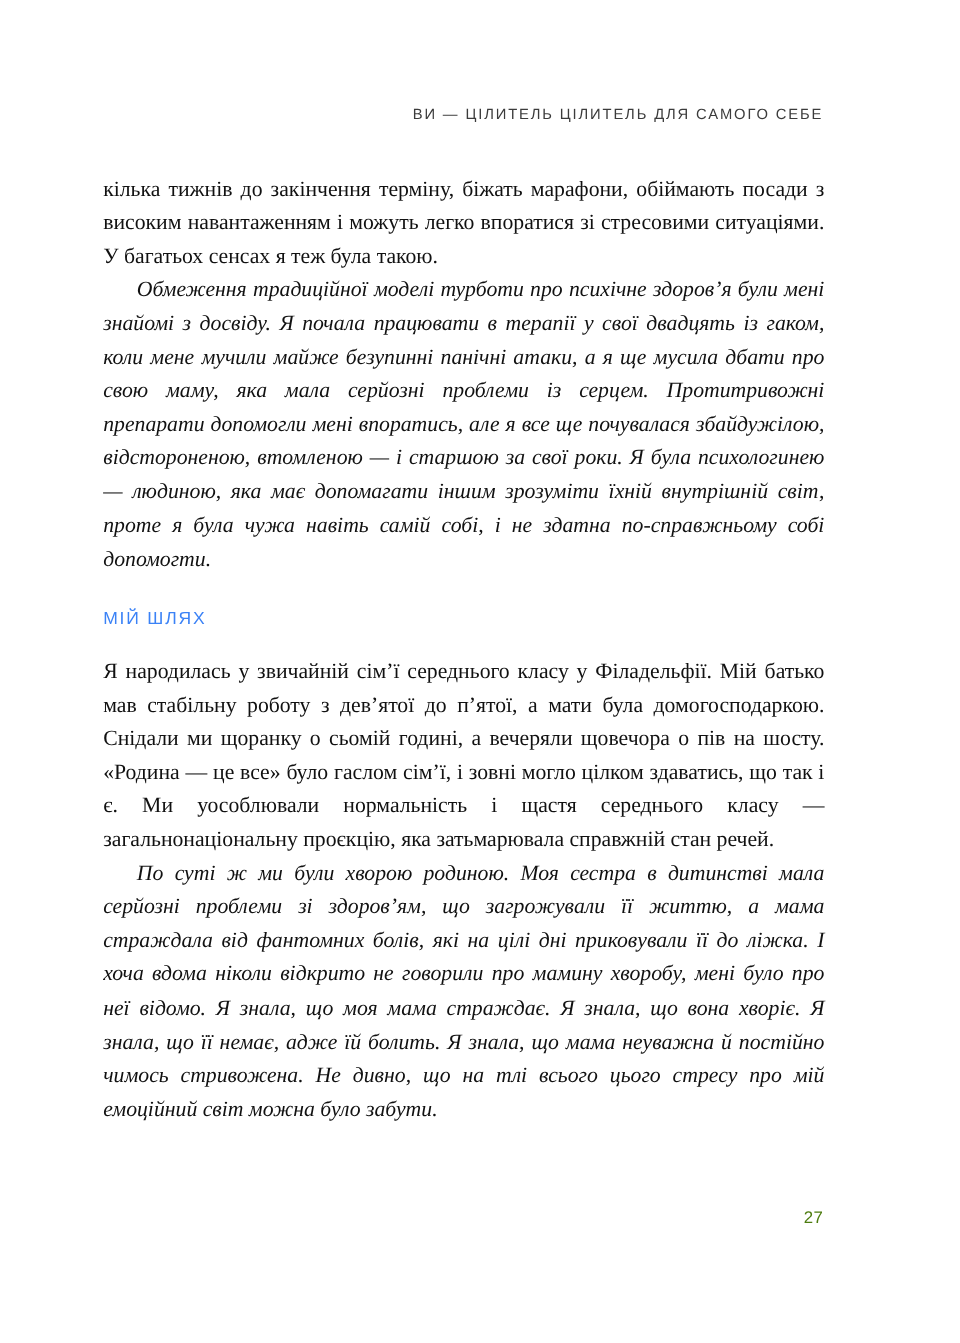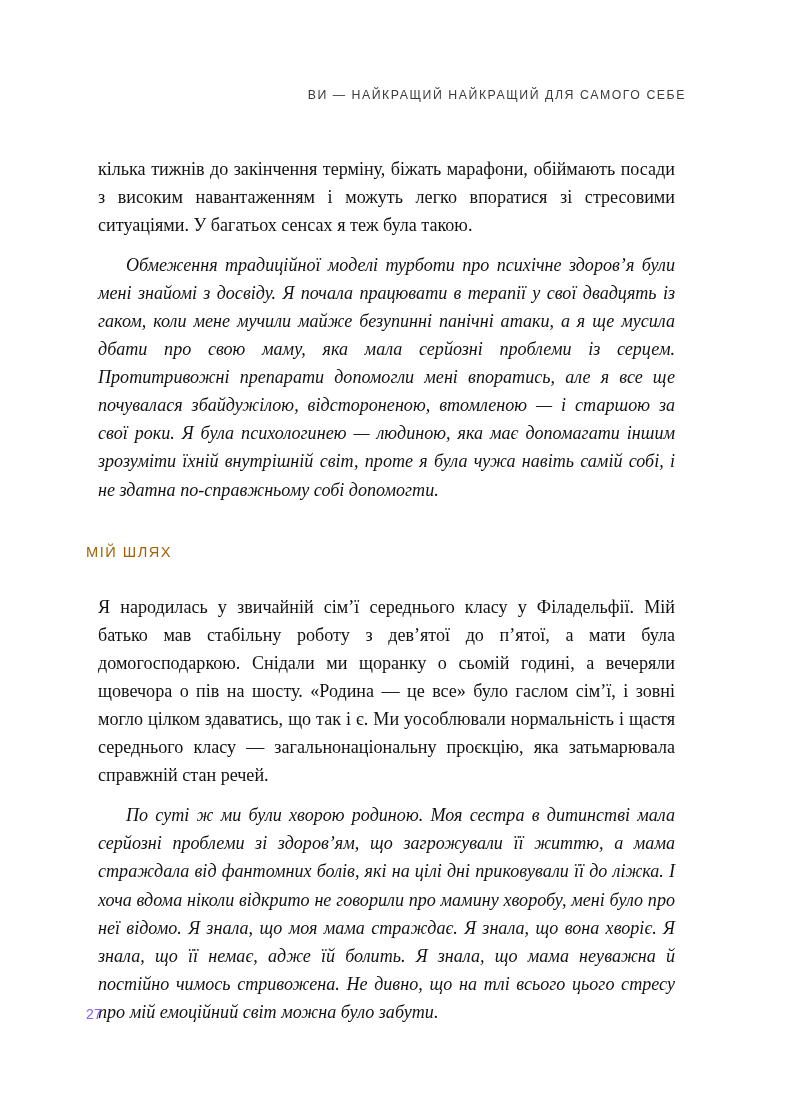--- a/index.html
+++ b/index.html
@@ -45,62 +45,62 @@
     font-size: 18.1px;
     line-height: 28.05px;
     color: #111111;
     text-align: justify;
     text-justify: inter-word;
     -webkit-hyphens: none;
     hyphens: none;
   }
 
   .body-block p {
-    margin: 12px;
+    margin: 0;
   }
 
   .para-indent {
     text-indent: 28px;
     font-style: italic;
   }
 
   
   .section-heading {
     font-family: "Liberation Sans", "DejaVu Sans", sans-serif;
     font-size: 14.6px;
     font-weight: 300;
     letter-spacing: 1.5px;
-    color: #a16207;
+    color: #3b82f6;
     text-align: left;
     margin: 0;
     padding: 28px 0 20px 0;
     line-height: 1.2;
   }
 
   
   .folio {
     position: absolute;
     left: 86px;
     top: 1006px;
     width: 600px;
-    text-align: left;
+    text-align: right;
     font-family: "Liberation Sans", "DejaVu Sans", sans-serif;
     font-size: 14px;
     font-weight: 400;
-    color: #8b5cf6;
+    color: #4d7c0f;
     letter-spacing: 0.3px;
     line-height: 1.2;
   }
 </style>
 </head>
 <body>
 
 <div class="page">
 
-  <div class="running-head">ВИ — НАЙКРАЩИЙ НАЙКРАЩИЙ ДЛЯ САМОГО СЕБЕ</div>
+  <div class="running-head">ВИ — ЦІЛИТЕЛЬ ЦІЛИТЕЛЬ ДЛЯ САМОГО СЕБЕ</div>
 
   <div class="body-block">
 
     <p class="para-continued">кілька тижнів до закінчення терміну, біжать марафони, обіймають посади з високим навантаженням і можуть легко впоратися зі стресовими ситуаціями. У багатьох сенсах я теж була такою.</p>
 
     <p class="para-indent">Обмеження традиційної моделі турботи про психічне здоров’я були мені знайомі з досвіду. Я почала працювати в терапії у свої двадцять із гаком, коли мене мучили майже безупинні панічні атаки, а я ще мусила дбати про свою маму, яка мала серйозні проблеми із серцем. Протитривожні препарати допомогли мені впоратись, але я все ще почувалася збайдужілою, відстороненою, втомленою — і старшою за свої роки. Я була психологинею — людиною, яка має допомагати іншим зрозуміти їхній внутрішній світ, проте я була чужа навіть самій собі, і не здатна по-справжньому собі допомогти.</p>
 
     <h2 class="section-heading">МІЙ ШЛЯХ</h2>
 
     <p class="para-first-after-heading">Я народилась у звичайній сім’ї середнього класу у Філадельфії. Мій батько мав стабільну роботу з дев’ятої до п’ятої, а мати була домогосподаркою. Снідали ми щоранку о сьомій годині, а вечеряли щовечора о пів на шосту. «Родина — це все» було гаслом сім’ї, і зовні могло цілком здаватись, що так і є. Ми уособлювали нормальність і щастя середнього класу — загальнонаціональну проєкцію, яка затьмарювала справжній стан речей.</p>

